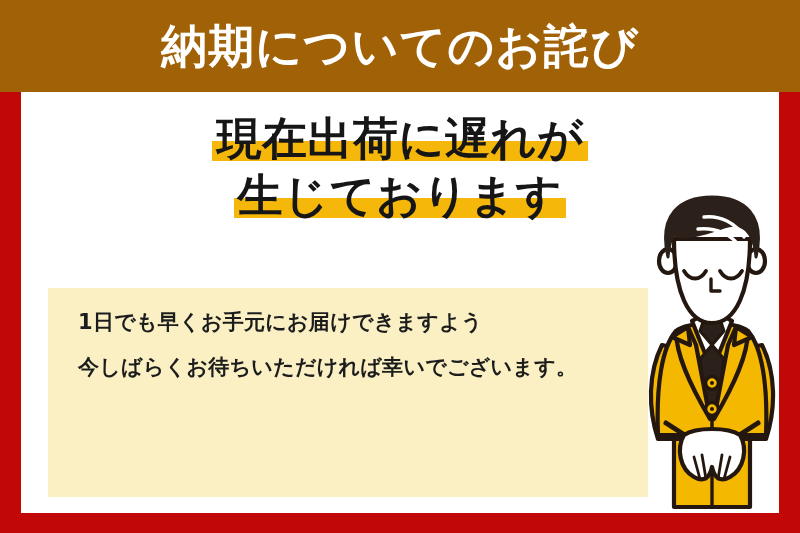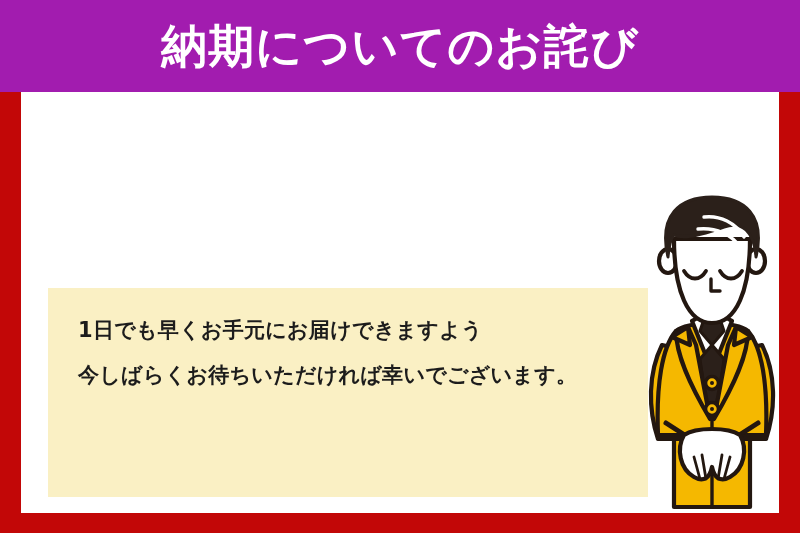--- a/index.html
+++ b/index.html
@@ -21,21 +21,21 @@
     overflow: hidden;
   }
 
   
   #header-band {
     position: absolute;
     left: 0;
     top: 0;
     width: 800px;
     height: 92px;
-    background: #a21caf;
+    background: #a16207;
     display: flex;
     align-items: center;
     justify-content: center;
   }
   #header-title {
     color: #FFFFFF;
     font-size: 46px;
     font-weight: bold;
     letter-spacing: 1px;
     line-height: 1;
@@ -92,21 +92,21 @@
 
   
   #body-panel {
     position: absolute;
     left: 27px;
     top: 196px;
     width: 600px;
     height: 209px;
     background: #FAF0C4;
     box-sizing: border-box;
-    padding: 20px 0 0 30px;
+    padding: 12px 0 0 30px;
   }
   .body-line {
     font-size: 21px;
     font-weight: bold;
     color: #1C1C1C;
     line-height: 45px;
     letter-spacing: 0.3px;
     white-space: nowrap;
   }
 
@@ -128,20 +128,31 @@
 <body>
 
 <div id="poster">
 
   <div id="header-band">
     <div id="header-title">納期についてのお詫び</div>
   </div>
 
   <div id="inner-card">
 
+    <div id="headline">
+      <div class="headline-line" id="headline-line-1">
+        <span class="hl-mark"></span>
+        <span class="hl-text">現在出荷に遅れが</span>
+      </div>
+      <br>
+      <div class="headline-line" id="headline-line-2">
+        <span class="hl-mark"></span>
+        <span class="hl-text">生じております</span>
+      </div>
+    </div>
 
     <div id="body-panel">
       <div class="body-line">1日でも早くお手元にお届けできますよう</div>
       <div class="body-line">今しばらくお待ちいただければ幸いでございます。</div>
     </div>
 
     <div id="person">
       <svg viewBox="0 0 160 318" xmlns="http://www.w3.org/2000/svg">
         <g stroke="#231710" stroke-width="4.2" stroke-linejoin="round" stroke-linecap="round">
 

